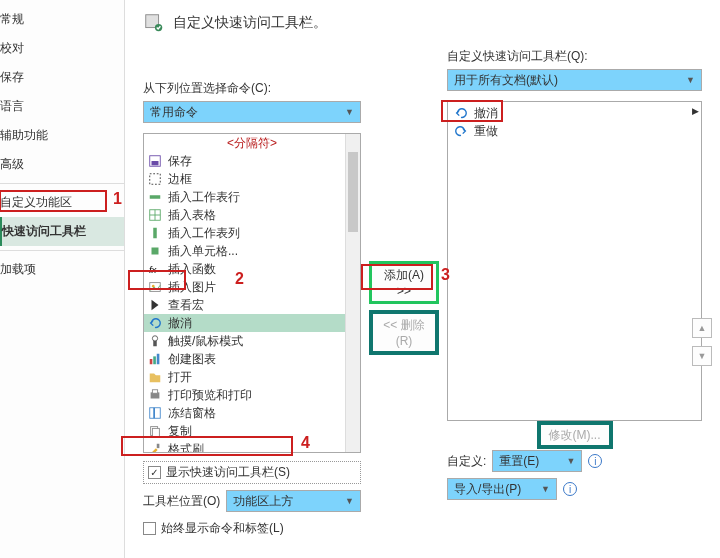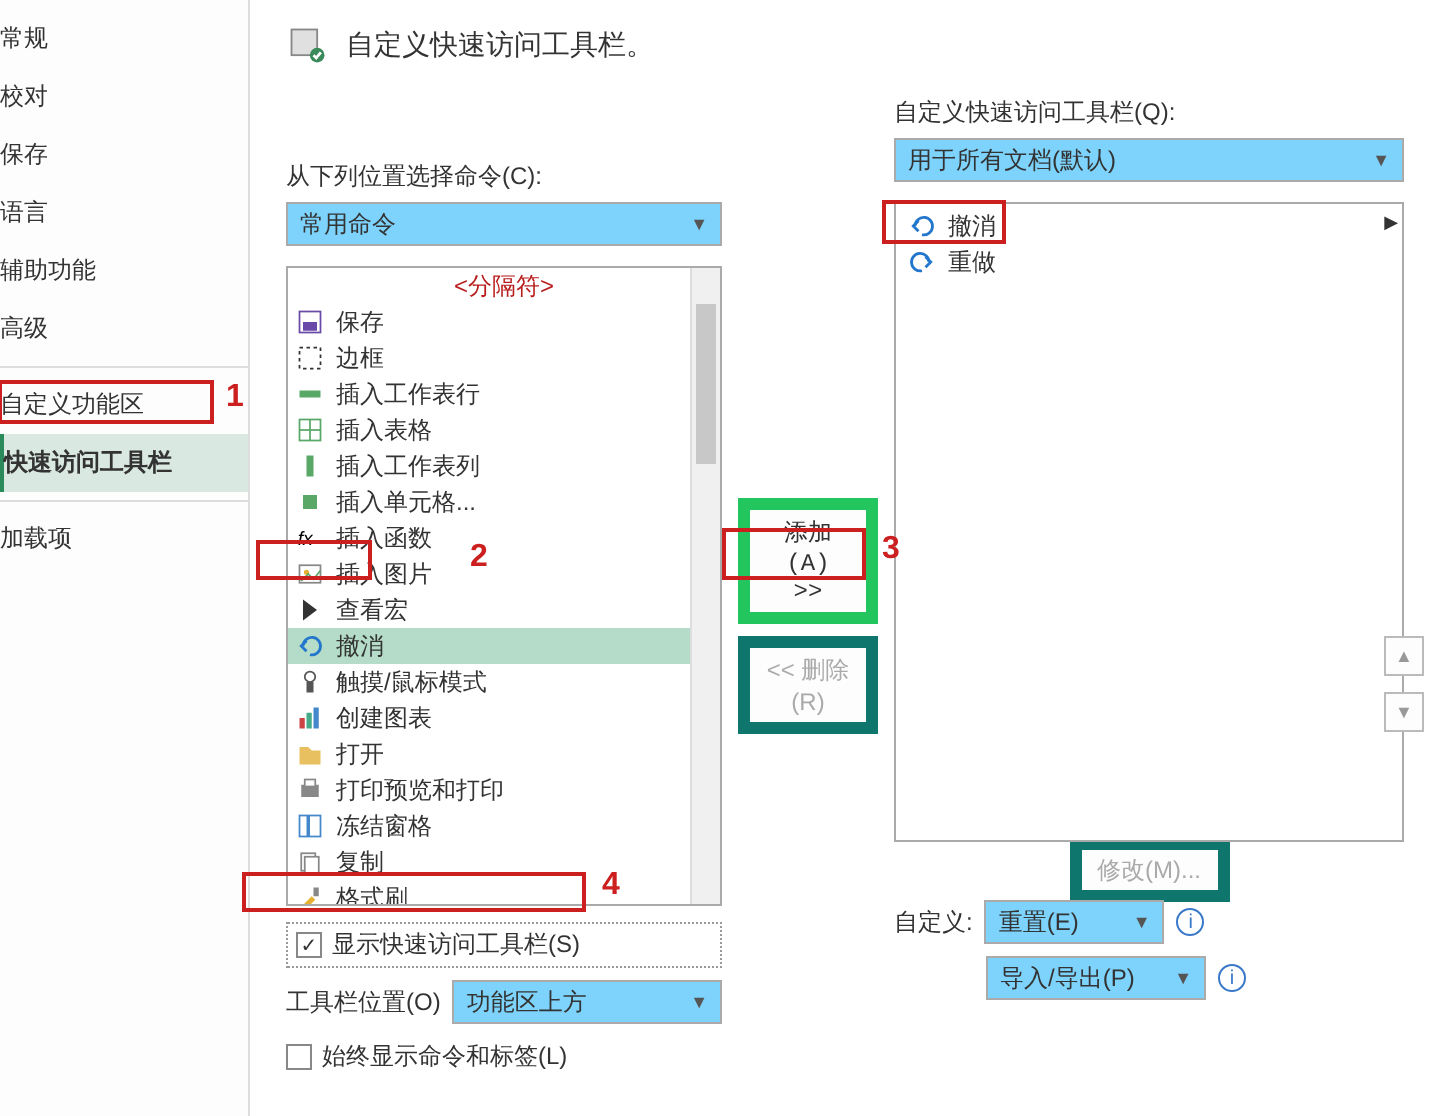--- a/index.html
+++ b/index.html
@@ -23,21 +23,21 @@
 .listbox { border: 1px solid #aaa; height: 320px; margin-top: 10px; overflow: hidden; position: relative; background: #fff; }
 .listbox-inner { overflow-y: auto; height: 100%; }
 .li-row { display: flex; align-items: center; height: 18px; padding: 0 4px; gap: 6px; cursor: pointer; white-space: nowrap; }
 .li-row.header { justify-content: center; color: #b91c1c; }
 .li-row.selected { background: #b4dcc8; }
 .li-row .ic { width: 14px; height: 14px; flex-shrink: 0; display: flex; align-items: center; justify-content: center; }
 .li-row .expand { margin-left: auto; font-size: 9px; color: #333; }
 .rightbox { border: 1px solid #aaa; height: 320px; margin-top: 10px; background: #fff; padding: 2px; position: relative; }
 .rb-row { display: flex; align-items: center; height: 18px; gap: 6px; padding: 0 4px; }
 .rb-row .ic { width: 14px; height: 14px; }
-.btn { border: 6px solid #0f766e; background: #fdfdfd; padding: 3px 8px; font-size: 12px; cursor: pointer; min-width: 62px; text-align: center; }
+.btn { border: 4px solid #0f766e; background: #fdfdfd; padding: 3px 8px; font-size: 12px; cursor: pointer; min-width: 62px; text-align: center; }
 .btn.disabled { color: #aaa; cursor: default; }
 .updown { position: absolute; right: -10px; top: 270px; display: flex; flex-direction: column; gap: 8px; }
 .sq { width: 20px; height: 20px; border: 1px solid #bbb; display: flex; align-items: center; justify-content: center; font-size: 9px; color: #999; background: #fdfdfd; }
 .red-box { border: 2px solid #cc1f1f; position: absolute; pointer-events: none; }
 .anno { position: absolute; color: #cc1f1f; font-size: 16px; font-weight: bold; pointer-events: none; }
 .chk-row { display: flex; align-items: center; gap: 5px; margin-top: 8px; }
 .chk { width: 13px; height: 13px; border: 1px solid #888; display: inline-flex; align-items: center; justify-content: center; font-size: 10px; }
 .bottom-row { display: flex; align-items: center; gap: 6px; margin-top: 6px; }
 .scrollbar { position: absolute; right: 0; top: 0; bottom: 0; width: 15px; background: #f0f0f0; border-left: 1px solid #ddd; }
 .scrollbar .thumb { position: absolute; top: 18px; left: 2px; right: 2px; height: 80px; background: #c8c8c8; }
@@ -253,21 +253,21 @@
             <span class="tri">▼</span>
           </div>
         </div>
         <div class="chk-row">
           <span class="chk"></span>
           <span>始终显示命令和标签(L)</span>
         </div>
       </div>
 
       <div class="col-mid">
-        <div class="btn" style="border:6px solid #22c55e;font-family:Liberation Mono, monospace;">添加(A) &gt;&gt;</div>
+        <div class="btn" style="border:3px solid #22c55e;">添加(A) &gt;&gt;</div>
         <div class="btn disabled">&lt;&lt; 删除(R)</div>
       </div>
 
       <div class="col-right">
         <div class="label">自定义快速访问工具栏(Q):</div>
         <div class="combo">
           <span>用于所有文档(默认)</span>
           <span class="tri">▼</span>
         </div>
         <div class="rightbox">
@@ -298,21 +298,21 @@
         </div>
         <div class="bottom-row" style="justify-content:flex-start;">
           <span>自定义:</span>
           <div class="combo" style="width:90px">
             <span>重置(E)</span>
               <span class="tri">▼</span>
           </div>
           <span style="color:#3a78c8;border:1px solid #3a78c8;border-radius:50%;width:14px;height:14px;display:inline-flex;align-items:center;justify-content:center;font-size:10px;">i</span>
         </div>
         <div class="bottom-row">
-          <div class="combo" style="width:110px;margin-left:46px;">
+          <div class="combo" style="width:110px;">
             <span>导入/导出(P)</span>
               <span class="tri">▼</span>
           </div>
           <span style="color:#3a78c8;border:1px solid #3a78c8;border-radius:50%;width:14px;height:14px;display:inline-flex;align-items:center;justify-content:center;font-size:10px;">i</span>
         </div>
       </div>
     </div>
 
     <div class="red-box" style="left:-126px; top:190px; width:108px; height:22px;"></div>
     <div class="anno" style="left:-12px; top:190px;">1</div>

